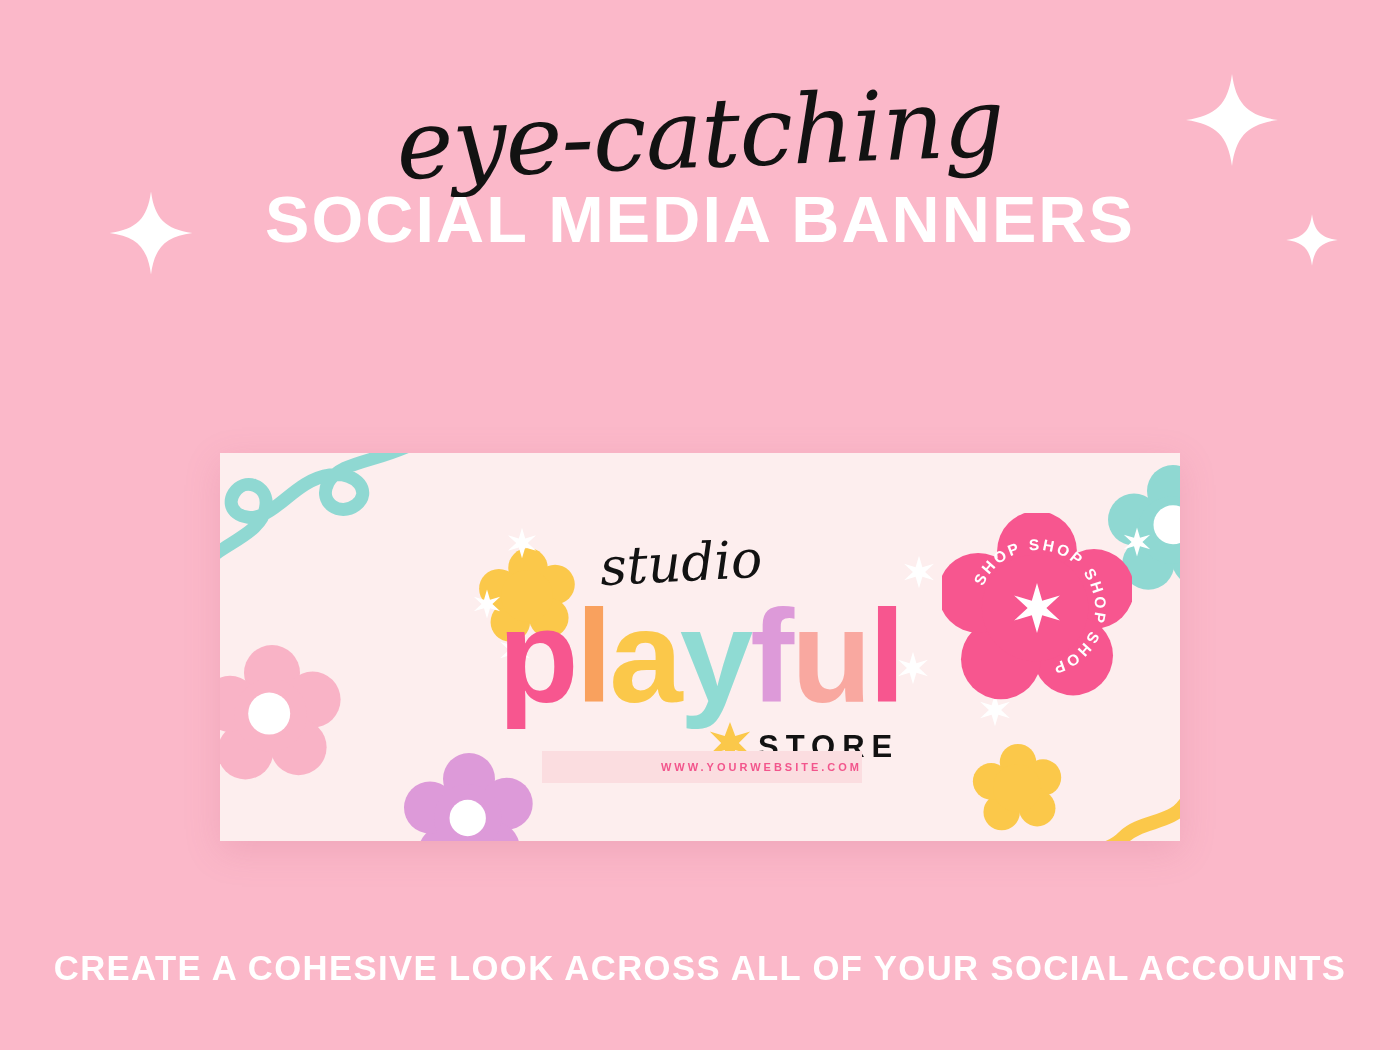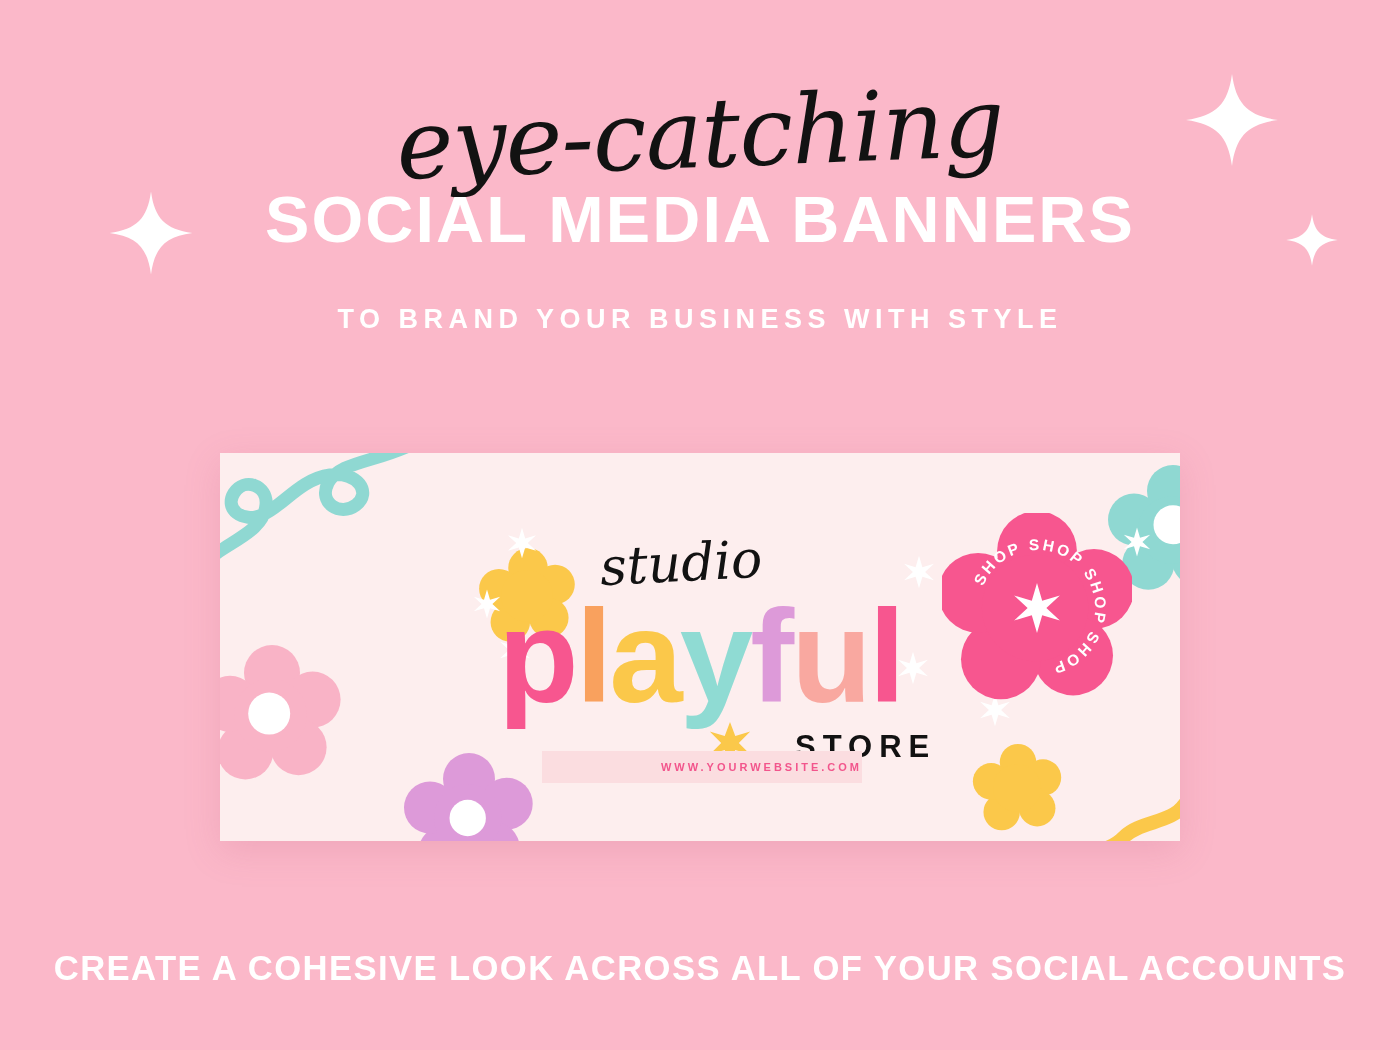--- a/index.html
+++ b/index.html
@@ -112,21 +112,20 @@
     transform:rotate(-3deg);
   }
   .word-store {
     position:absolute;
     left:268px; top:196px;
     font-family:"Liberation Sans", sans-serif;
     font-weight:bold;
     font-size:31px;
     letter-spacing:7px;
     color:#121212;
-    margin-left:37px;
   }
   .star-accent {
     position:absolute;
     left:218px; top:188px;
     width:44px; height:44px;
   }
 
   
   .website-bar {
     position:absolute;
@@ -175,21 +174,20 @@
 </div>
 <div class="bg-sparkle" style="left:1284px; top:212px;">
   <svg width="56" height="56" viewBox="0 0 100 100">
       <path d="M50 4 C54 34 66 46 96 50 C66 54 54 66 50 96 C46 66 34 54 4 50 C34 46 46 34 50 4 Z" fill="#ffffff"></path>
     </svg>
 </div>
 
 <div class="headline-block">
   <span class="script-headline">eye-catching</span>
   <span class="main-headline">SOCIAL MEDIA BANNERS</span>
-  <span class="sub-headline">TO BRAND YOUR BUSINESS WITH STYLE</span>
 </div>
 
 <div class="banner-shadow"></div>
 <div class="banner">
 
   <div class="deco" style="left:-30px; top:-10px;">
     <svg width="230" height="180" viewBox="0 0 230 180">
       <path d="M225 0 C185 20 150 18 138 40 C128 60 150 74 166 62 C182 50 168 28 140 32
                C110 36 92 64 72 72 C52 80 34 66 44 50 C54 34 78 42 76 62
                C74 86 46 96 24 112 C6 126 2 148 20 156" fill="none" stroke="#8fd8d2" stroke-width="13" stroke-linecap="round"></path>

